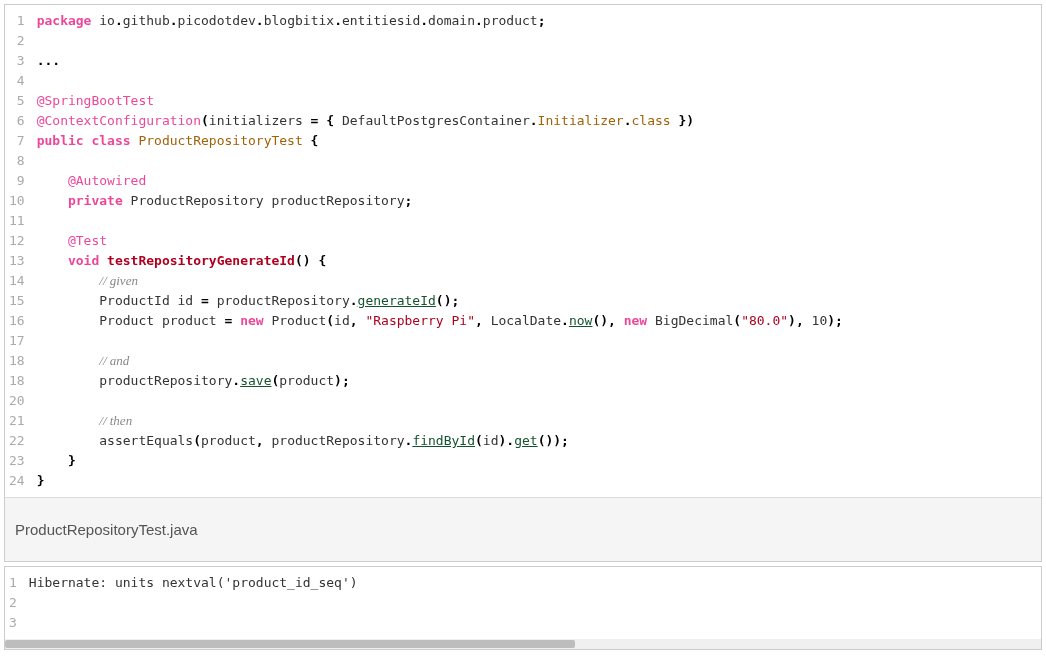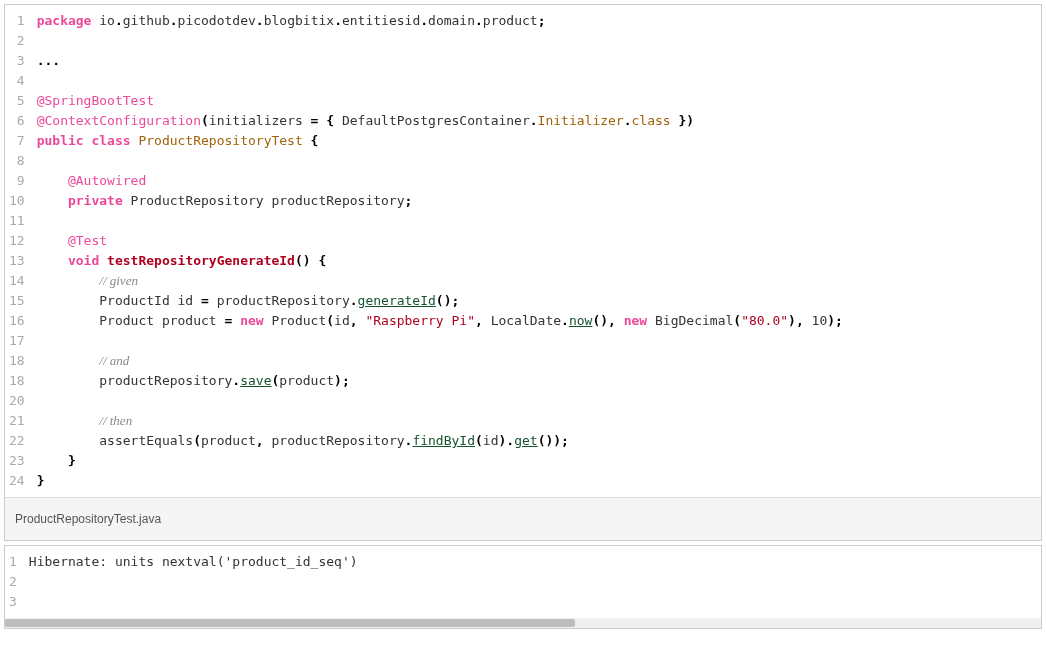--- a/index.html
+++ b/index.html
@@ -30,23 +30,23 @@
   .gutter div { line-height: 20px; }
   .code {
     flex: 1 1 auto;
     padding: 6px 4px;
     white-space: pre;
     line-height: 20px;
   }
   .caption {
     background: #f5f5f5;
     border-top: 1px solid #ddd;
-    padding: 14px 10px;
+    padding: 23px 10px;
     font-family: -apple-system, BlinkMacSystemFont, "Segoe UI", Arial, sans-serif;
-    font-size: 12px;
+    font-size: 15px;
     color: #555;
   }
   .scrollbar-fake {
     height: 10px;
     background: #f0f0f0;
     position: relative;
   }
   .scrollbar-thumb {
     position: absolute;
     left: 0;

